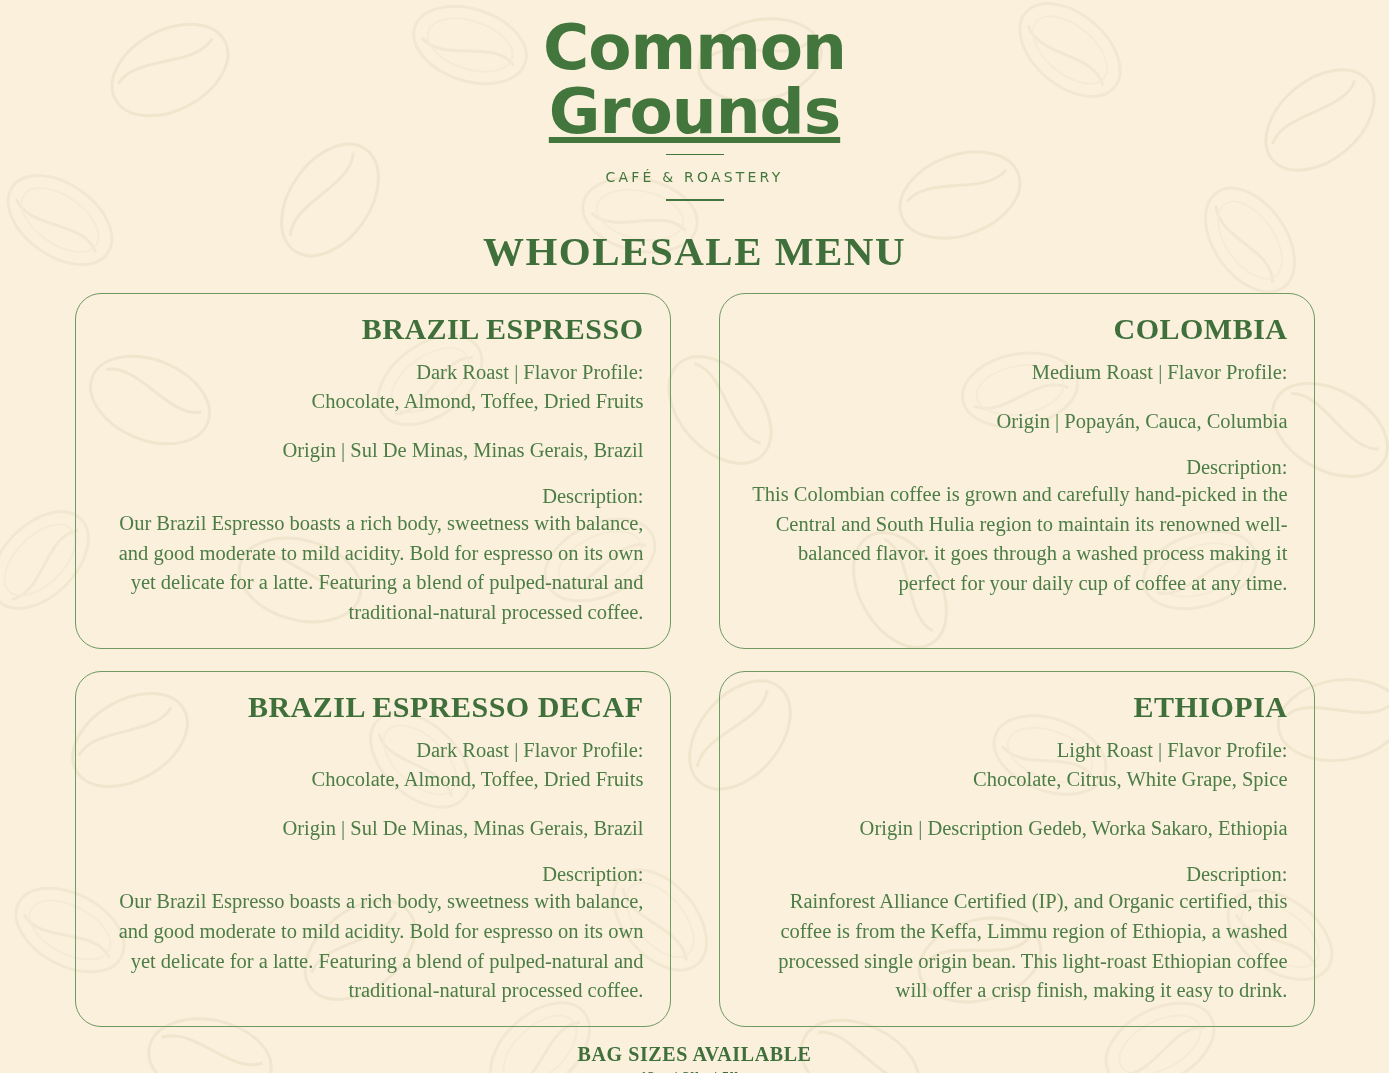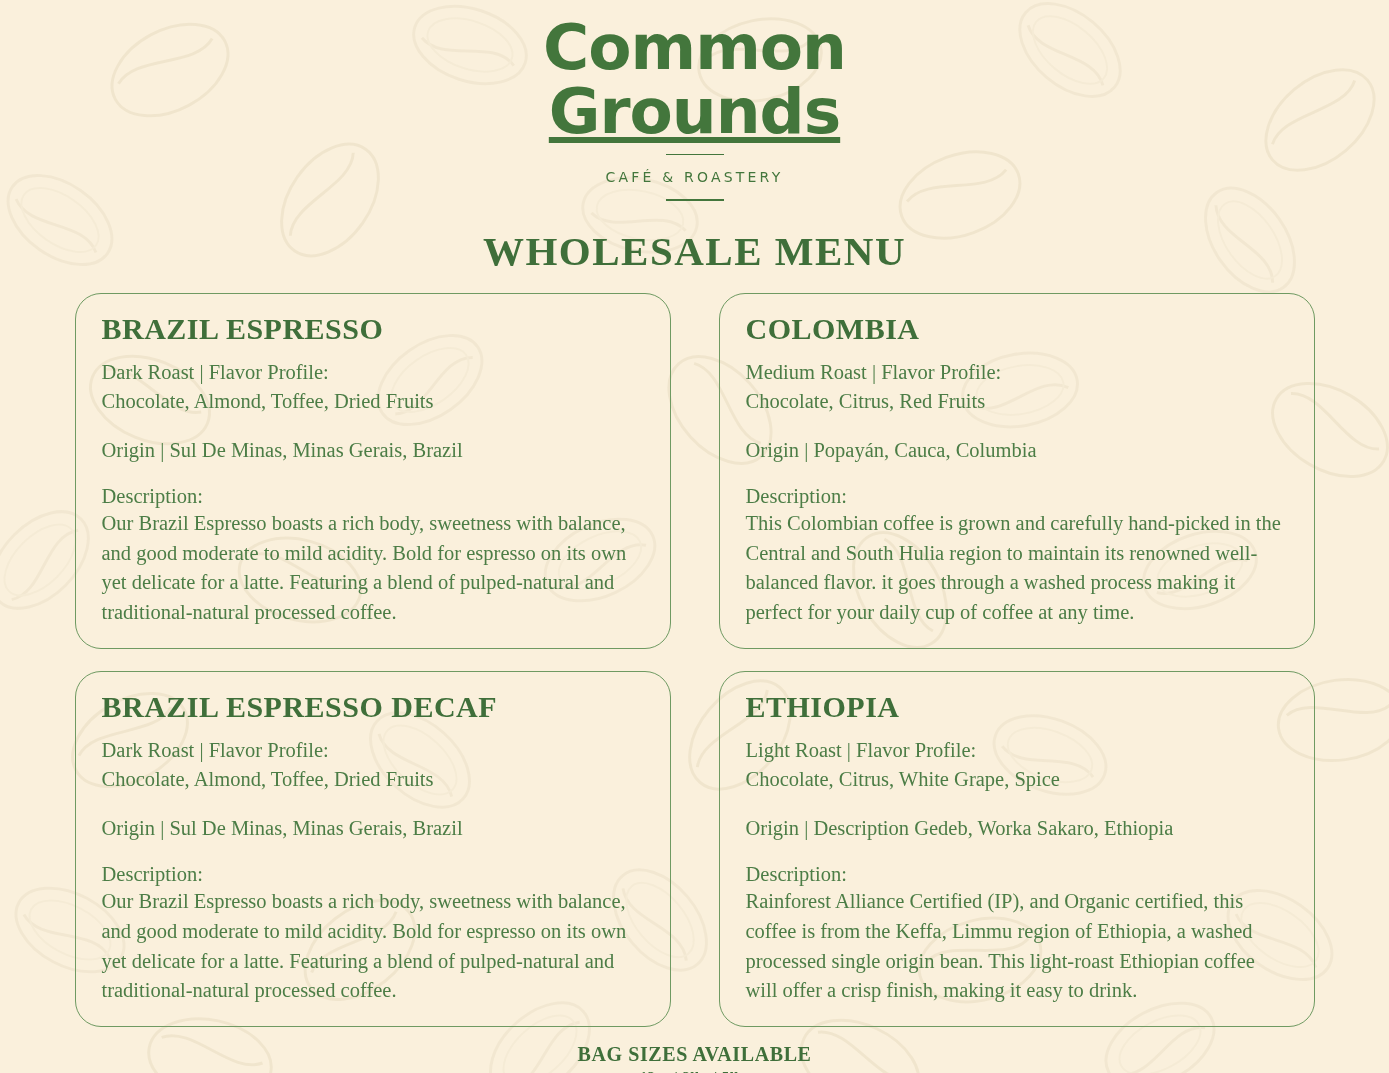--- a/index.html
+++ b/index.html
@@ -85,21 +85,21 @@
     width: 1240px;
     display: grid;
     grid-template-columns: 1fr 1fr;
     column-gap: 48px;
     row-gap: 22px;
   }
   .card {
     border: 1.6px solid #6f9a62;
     border-radius: 26px;
     padding: 18px 26px 20px 26px;
-    text-align: left;
+    text-align: right;
     min-height: 352px;
     box-sizing: border-box;
   }
   .card-title {
     font-family: "Liberation Serif", serif;
     font-weight: bold;
     font-size: 30px;
     letter-spacing: 0.5px;
     color: #3f6f3a;
     margin-bottom: 12px;
@@ -226,21 +226,20 @@
       <div class="spacer"></div>
       <div class="line">Origin | Sul De Minas, Minas Gerais, Brazil</div>
       <div class="spacer"></div>
       <div class="desc-label">Description:</div>
       <div class="desc-body">Our Brazil Espresso boasts a rich body, sweetness with balance, and good moderate to mild acidity. Bold for espresso on its own yet delicate for a latte. Featuring a blend of pulped-natural and traditional-natural processed coffee.</div>
     </div>
 
     <div class="card">
       <div class="card-title">COLOMBIA</div>
       <div class="line">Medium Roast | Flavor Profile:</div>
-      <div class="line">Chocolate, Citrus, Red Fruits</div>
       <div class="spacer"></div>
       <div class="line">Origin | Popayán, Cauca, Columbia</div>
       <div class="spacer"></div>
       <div class="desc-label">Description:</div>
       <div class="desc-body">This Colombian coffee is grown and carefully hand-picked in the Central and South Hulia region to maintain its renowned well-balanced flavor. it goes through a washed process making it perfect for your daily cup of coffee at any time.</div>
     </div>
 
     <div class="card">
       <div class="card-title">BRAZIL ESPRESSO DECAF</div>
       <div class="line">Dark Roast | Flavor Profile:</div>

